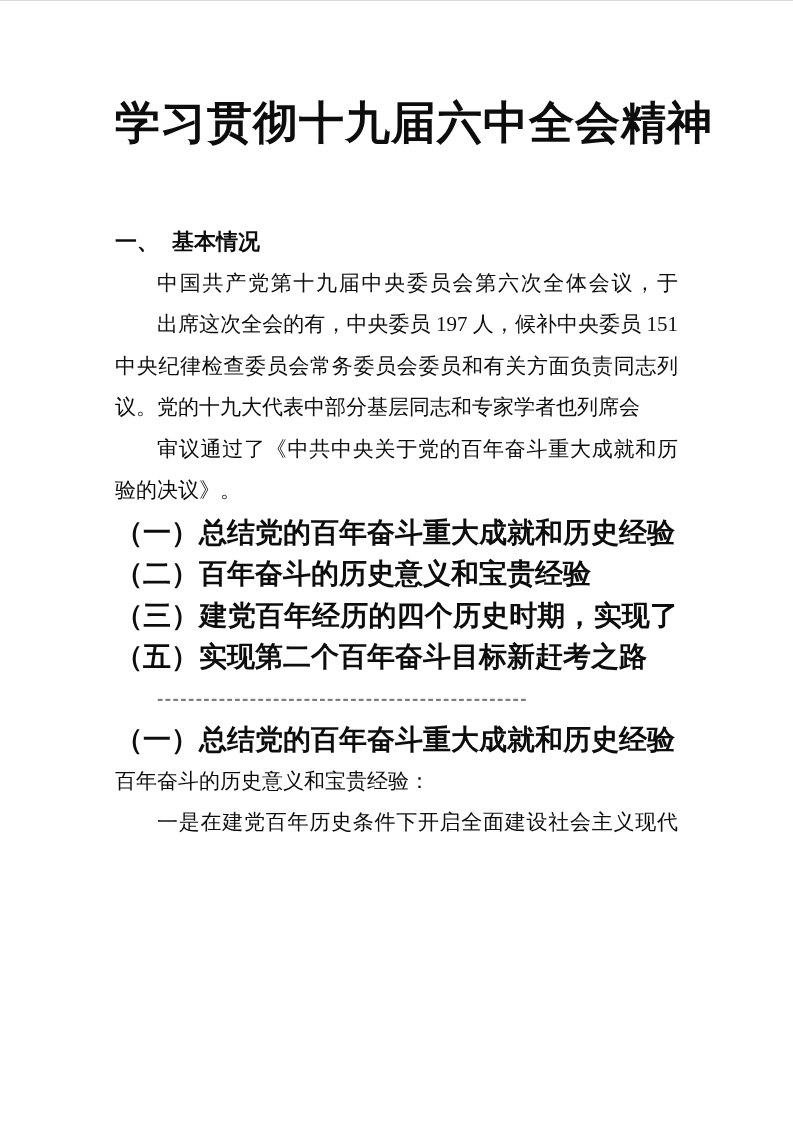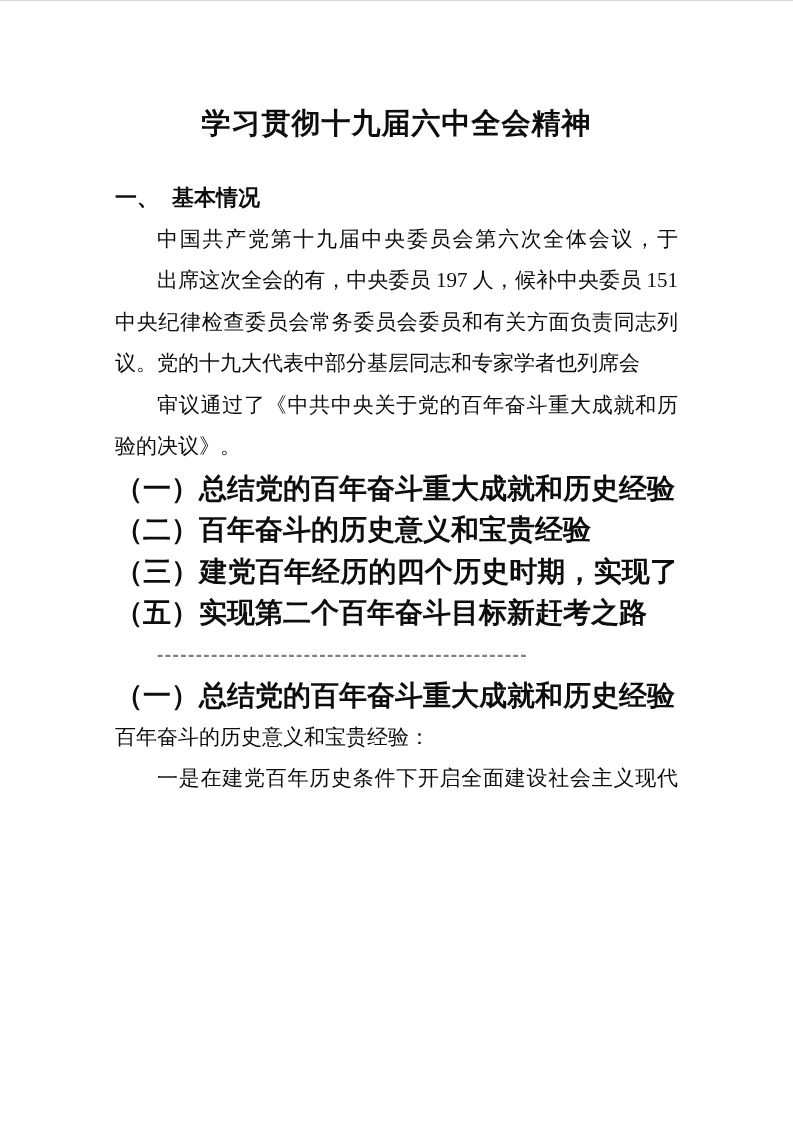--- a/index.html
+++ b/index.html
@@ -14,29 +14,29 @@
     background: #ffffff;
     overflow: hidden;
     box-sizing: border-box;
     border-top: 1px solid #d9d9d9;
     font-family: "Liberation Serif", "DejaVu Serif", serif;
     color: #0d0d0d;
   }
   .title {
     margin: 100px 115px 12px 115px;
     width: 563px;
-    font-size: 29px;
+    font-size: 45px;
     font-weight: bold;
     line-height: 44px;
-    text-align: center;
+    text-align: left;
     letter-spacing: 1px;
     white-space: nowrap;
   }
   .content {
-    margin: 32px 115px 0 115px;
+    margin: 76px 115px 0 115px;
     width: 563px;
   }
   .line {
     height: 41.5px;
     line-height: 41.5px;
     overflow: hidden;
     font-size: 21px;
   }
   .line.indent { padding-left: 42px; }
   .line.fill {

